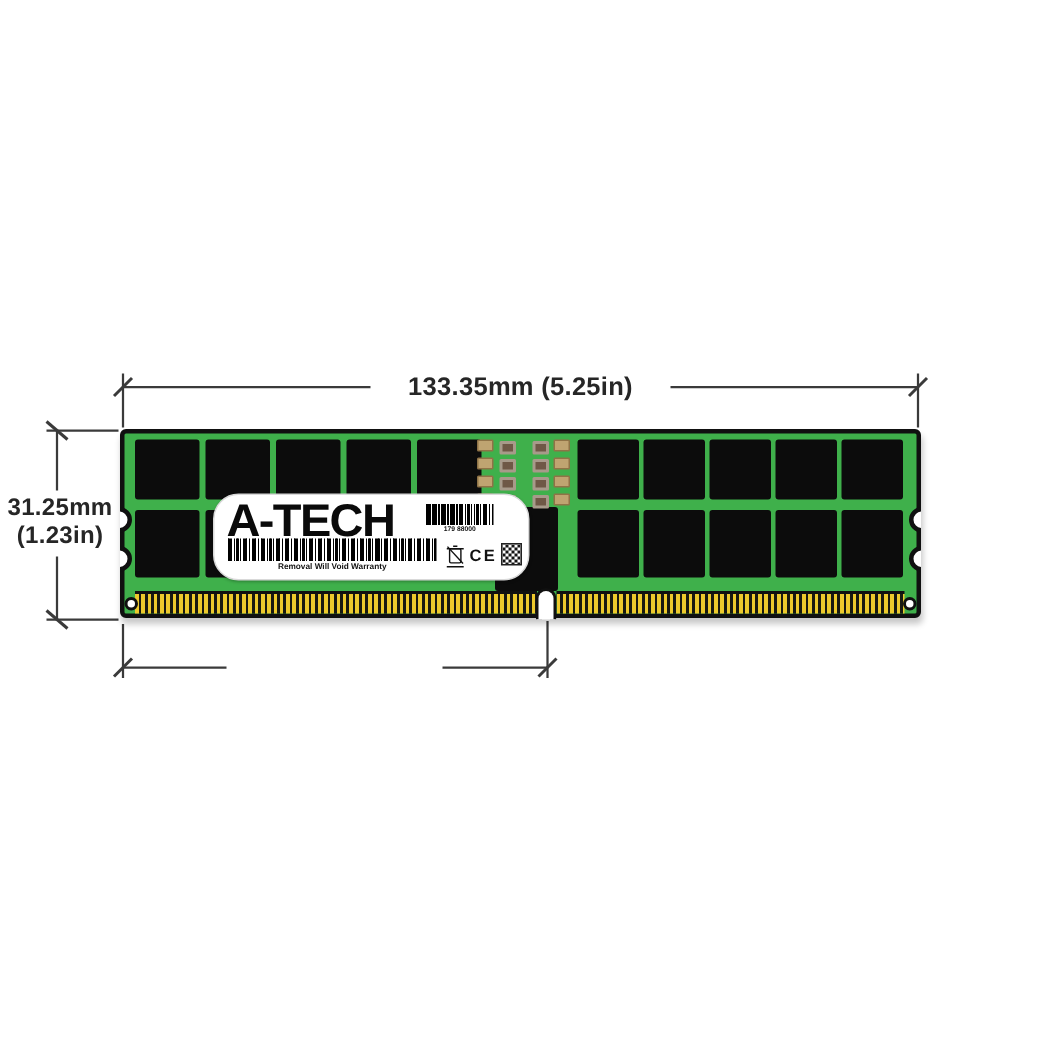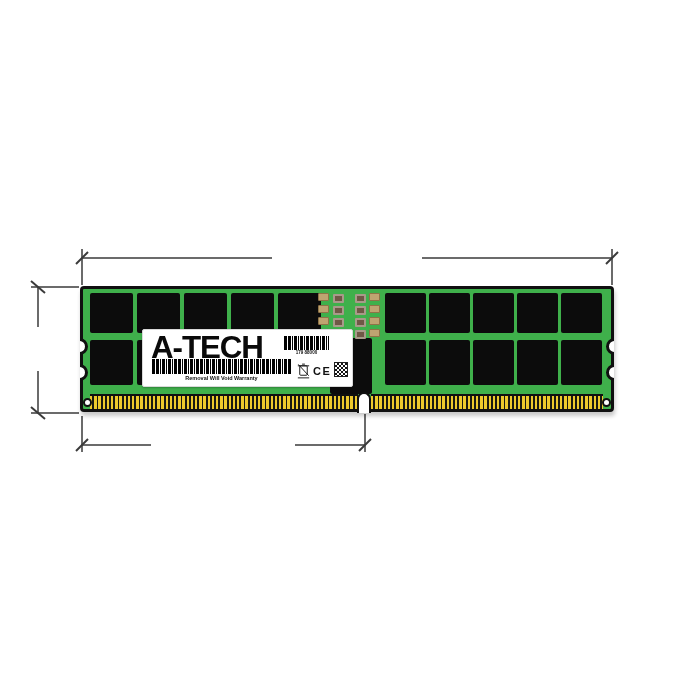--- a/index.html
+++ b/index.html
@@ -26,21 +26,21 @@
              border:2.5px solid #101010;border-bottom:none;border-radius:7px 7px 0 0;box-sizing:border-box;}
   .hole{position:absolute;width:9px;height:9px;border-radius:50%;background:#fff;
         border:2px solid #101010;box-sizing:border-box;}
   .notch-clip{position:absolute;left:80px;top:286px;width:534px;height:126px;overflow:hidden;
               border-radius:4px;pointer-events:none;}
   .edge-notch{position:absolute;width:17px;height:17px;border-radius:50%;background:#fff;
               border:3px solid #101010;box-sizing:border-box;}
 
   
   .label{position:absolute;left:142px;top:329px;width:209px;height:56px;background:#fff;
-         border:1px solid #d9d9d9;border-radius:2px;box-shadow:0 1px 2px rgba(0,0,0,0.25);}
+         border:1px solid #d9d9d9;border-radius:17px;box-shadow:0 1px 2px rgba(0,0,0,0.25);}
   .brand{position:absolute;left:8px;top:1px;font-size:29px;font-weight:bold;color:#0a0a0a;
          letter-spacing:-1px;transform:scaleX(1.08) scaleY(1.05);transform-origin:left top;white-space:nowrap;}
   .barcode{position:absolute;background-color:#fff;
            background-image:repeating-linear-gradient(90deg,#000 0 1px,transparent 1px 2px),
                             repeating-linear-gradient(90deg,#000 0 2px,transparent 2px 5.5px);}
   .bc-small{left:141px;top:6px;width:45px;height:14px;}
   .bc-long{left:9px;top:29px;width:139px;height:15px;}
   .microtext{position:absolute;font-weight:bold;color:#111;text-align:center;white-space:nowrap;}
   .serial{left:141px;top:20px;width:45px;font-size:4.5px;}
   .warranty{left:9px;top:45px;width:139px;font-size:5.5px;}
@@ -73,21 +73,26 @@
 
       <line x1="82" y1="416" x2="82" y2="452"></line>
       <line x1="365" y1="414" x2="365" y2="452"></line>
       <line x1="82" y1="445" x2="151" y2="445"></line>
       <line x1="295" y1="445" x2="365" y2="445"></line>
       <line x1="76" y1="451" x2="88" y2="439" stroke-width="2"></line>
       <line x1="359" y1="451" x2="371" y2="439" stroke-width="2"></line>
     </g>
   </svg>
 
+  <div class="dim-text abs" style="left:247px;top:248px;width:200px;">133.35mm (5.25in)</div>
 
+  <div class="dim-text small abs" style="left:1px;top:329px;width:78px;">
+    <div>31.25mm</div>
+    <div>(1.23in)</div>
+  </div>
 
 
   <div class="module"></div>
 
   <div id="decor">
       <div class="chip" style="position: absolute; left: 90px; top: 293px; width: 43px; height: 40px;"></div>
       <div class="chip" style="position: absolute; left: 137px; top: 293px; width: 43px; height: 40px;"></div>
       <div class="chip" style="position: absolute; left: 184px; top: 293px; width: 43px; height: 40px;"></div>
       <div class="chip" style="position: absolute; left: 231px; top: 293px; width: 43px; height: 40px;"></div>
       <div class="chip" style="position: absolute; left: 278px; top: 293px; width: 43px; height: 40px;"></div>

